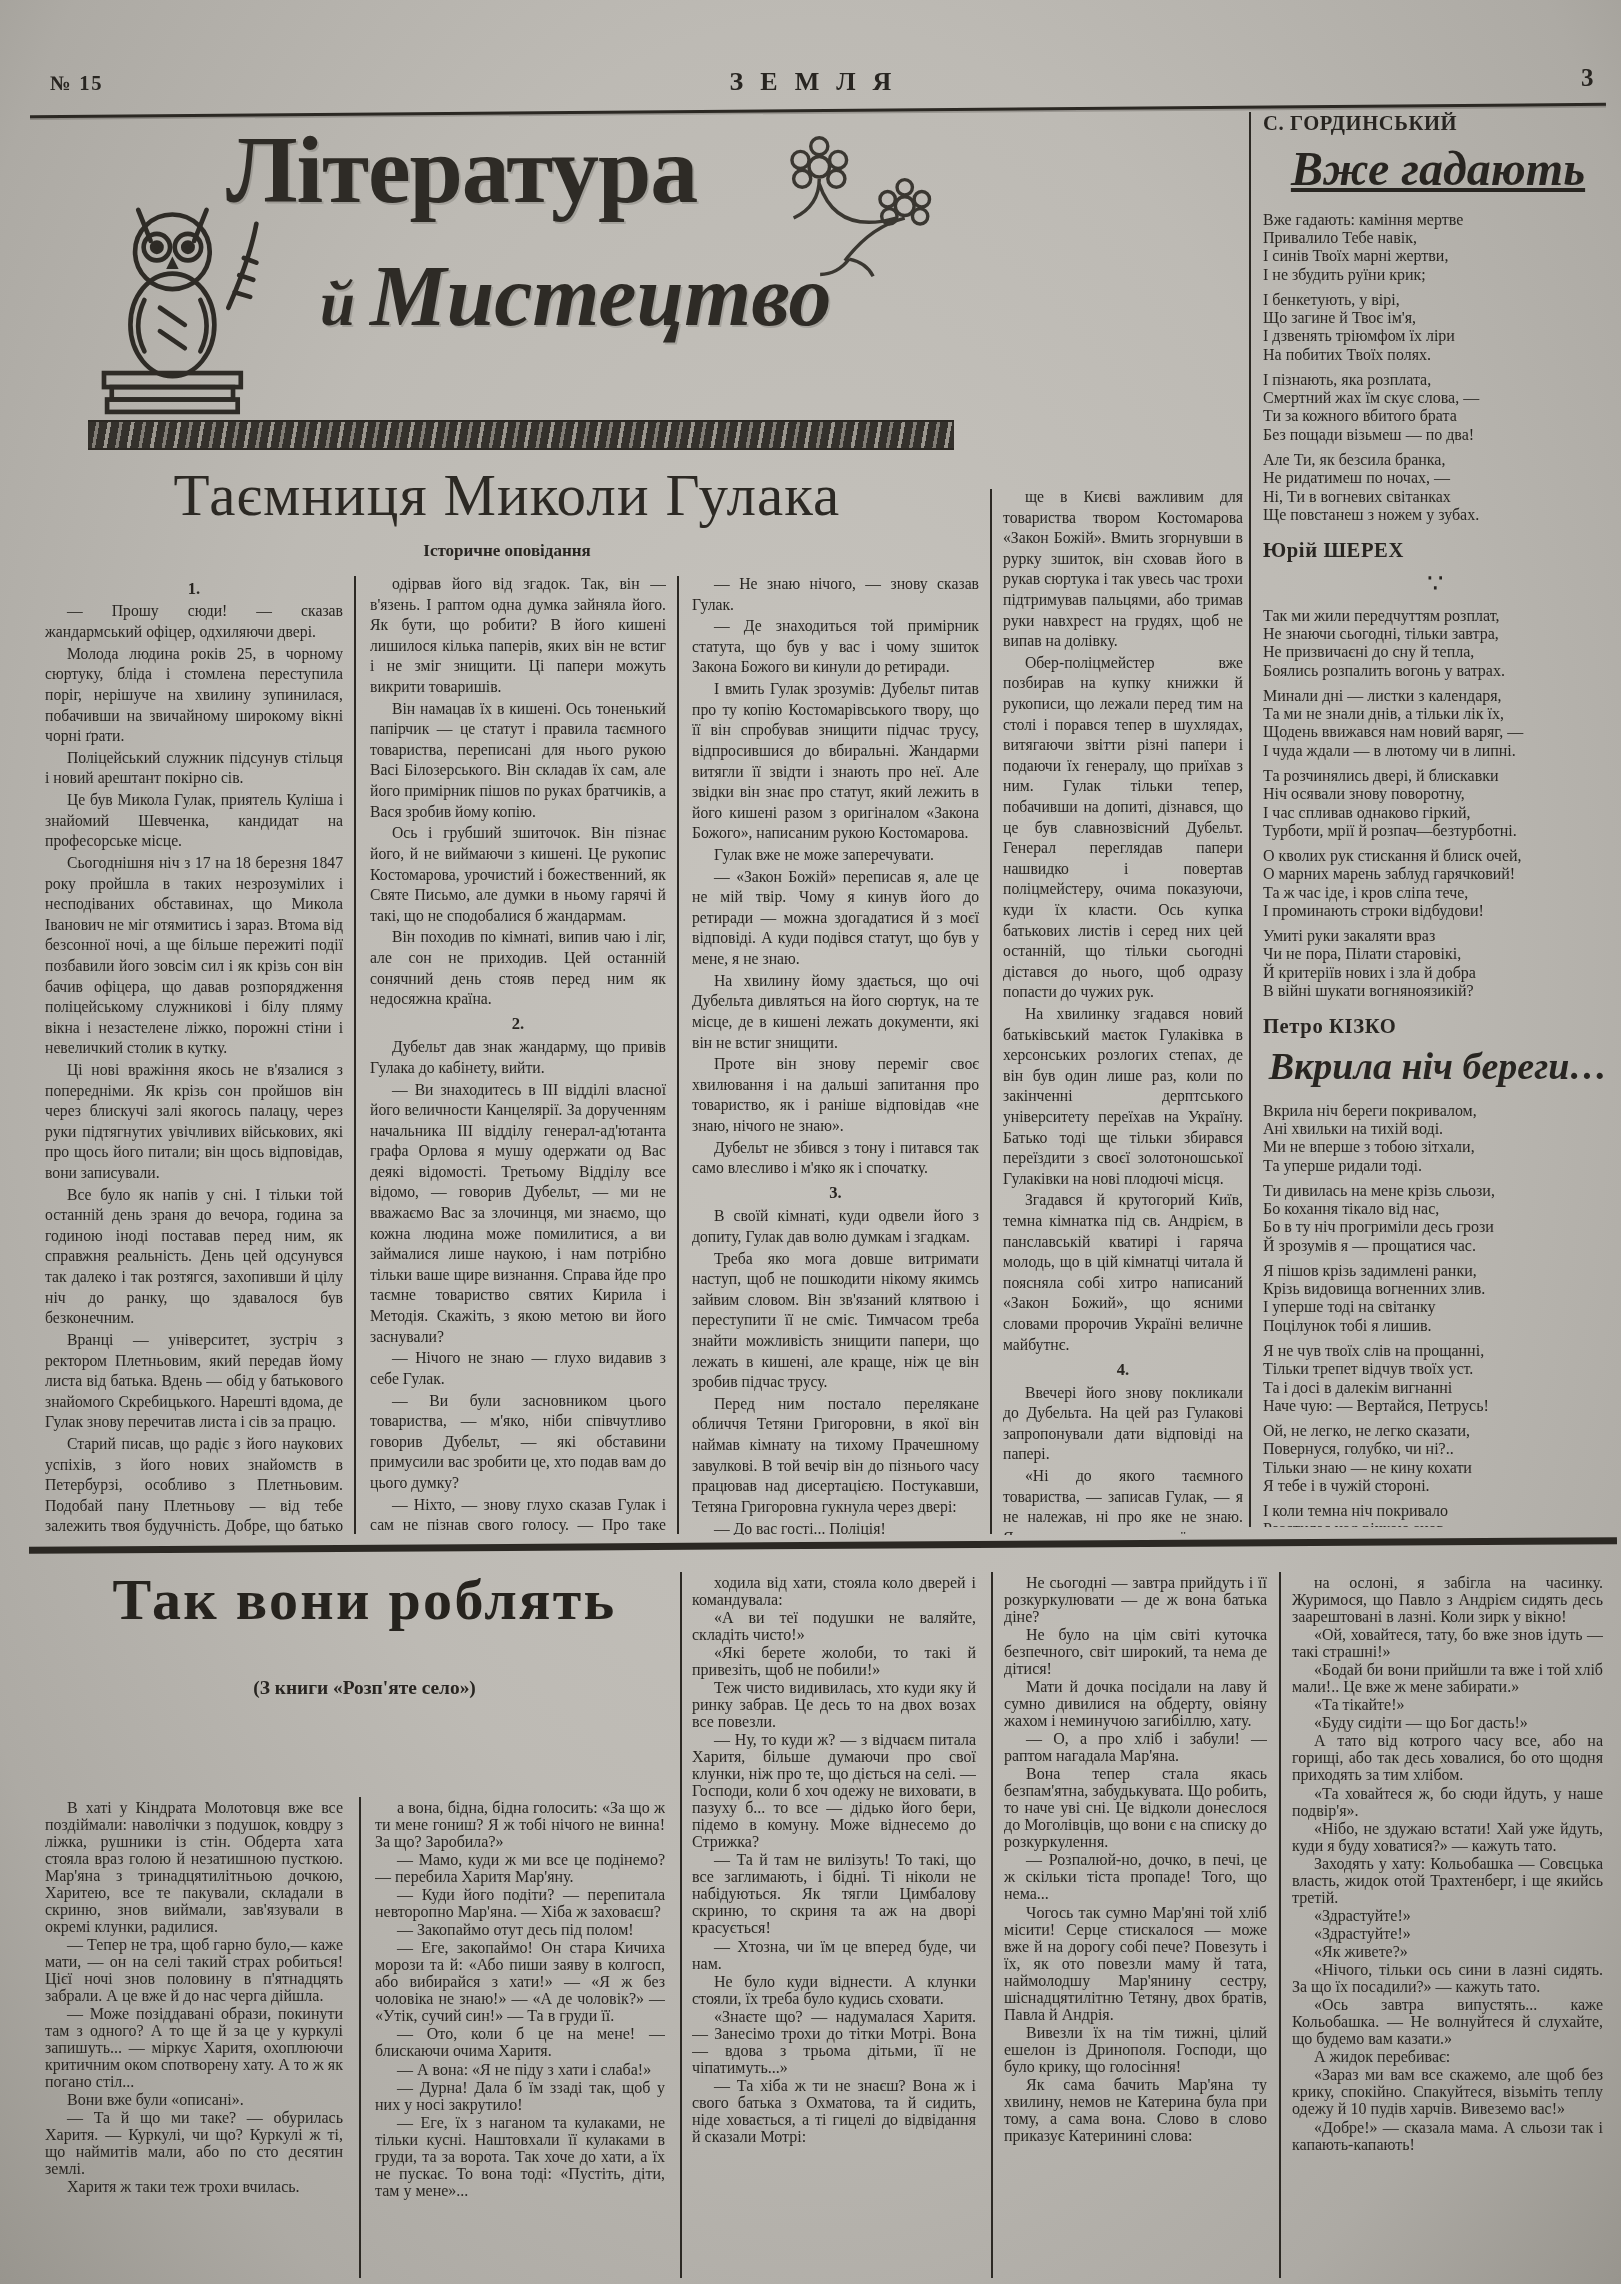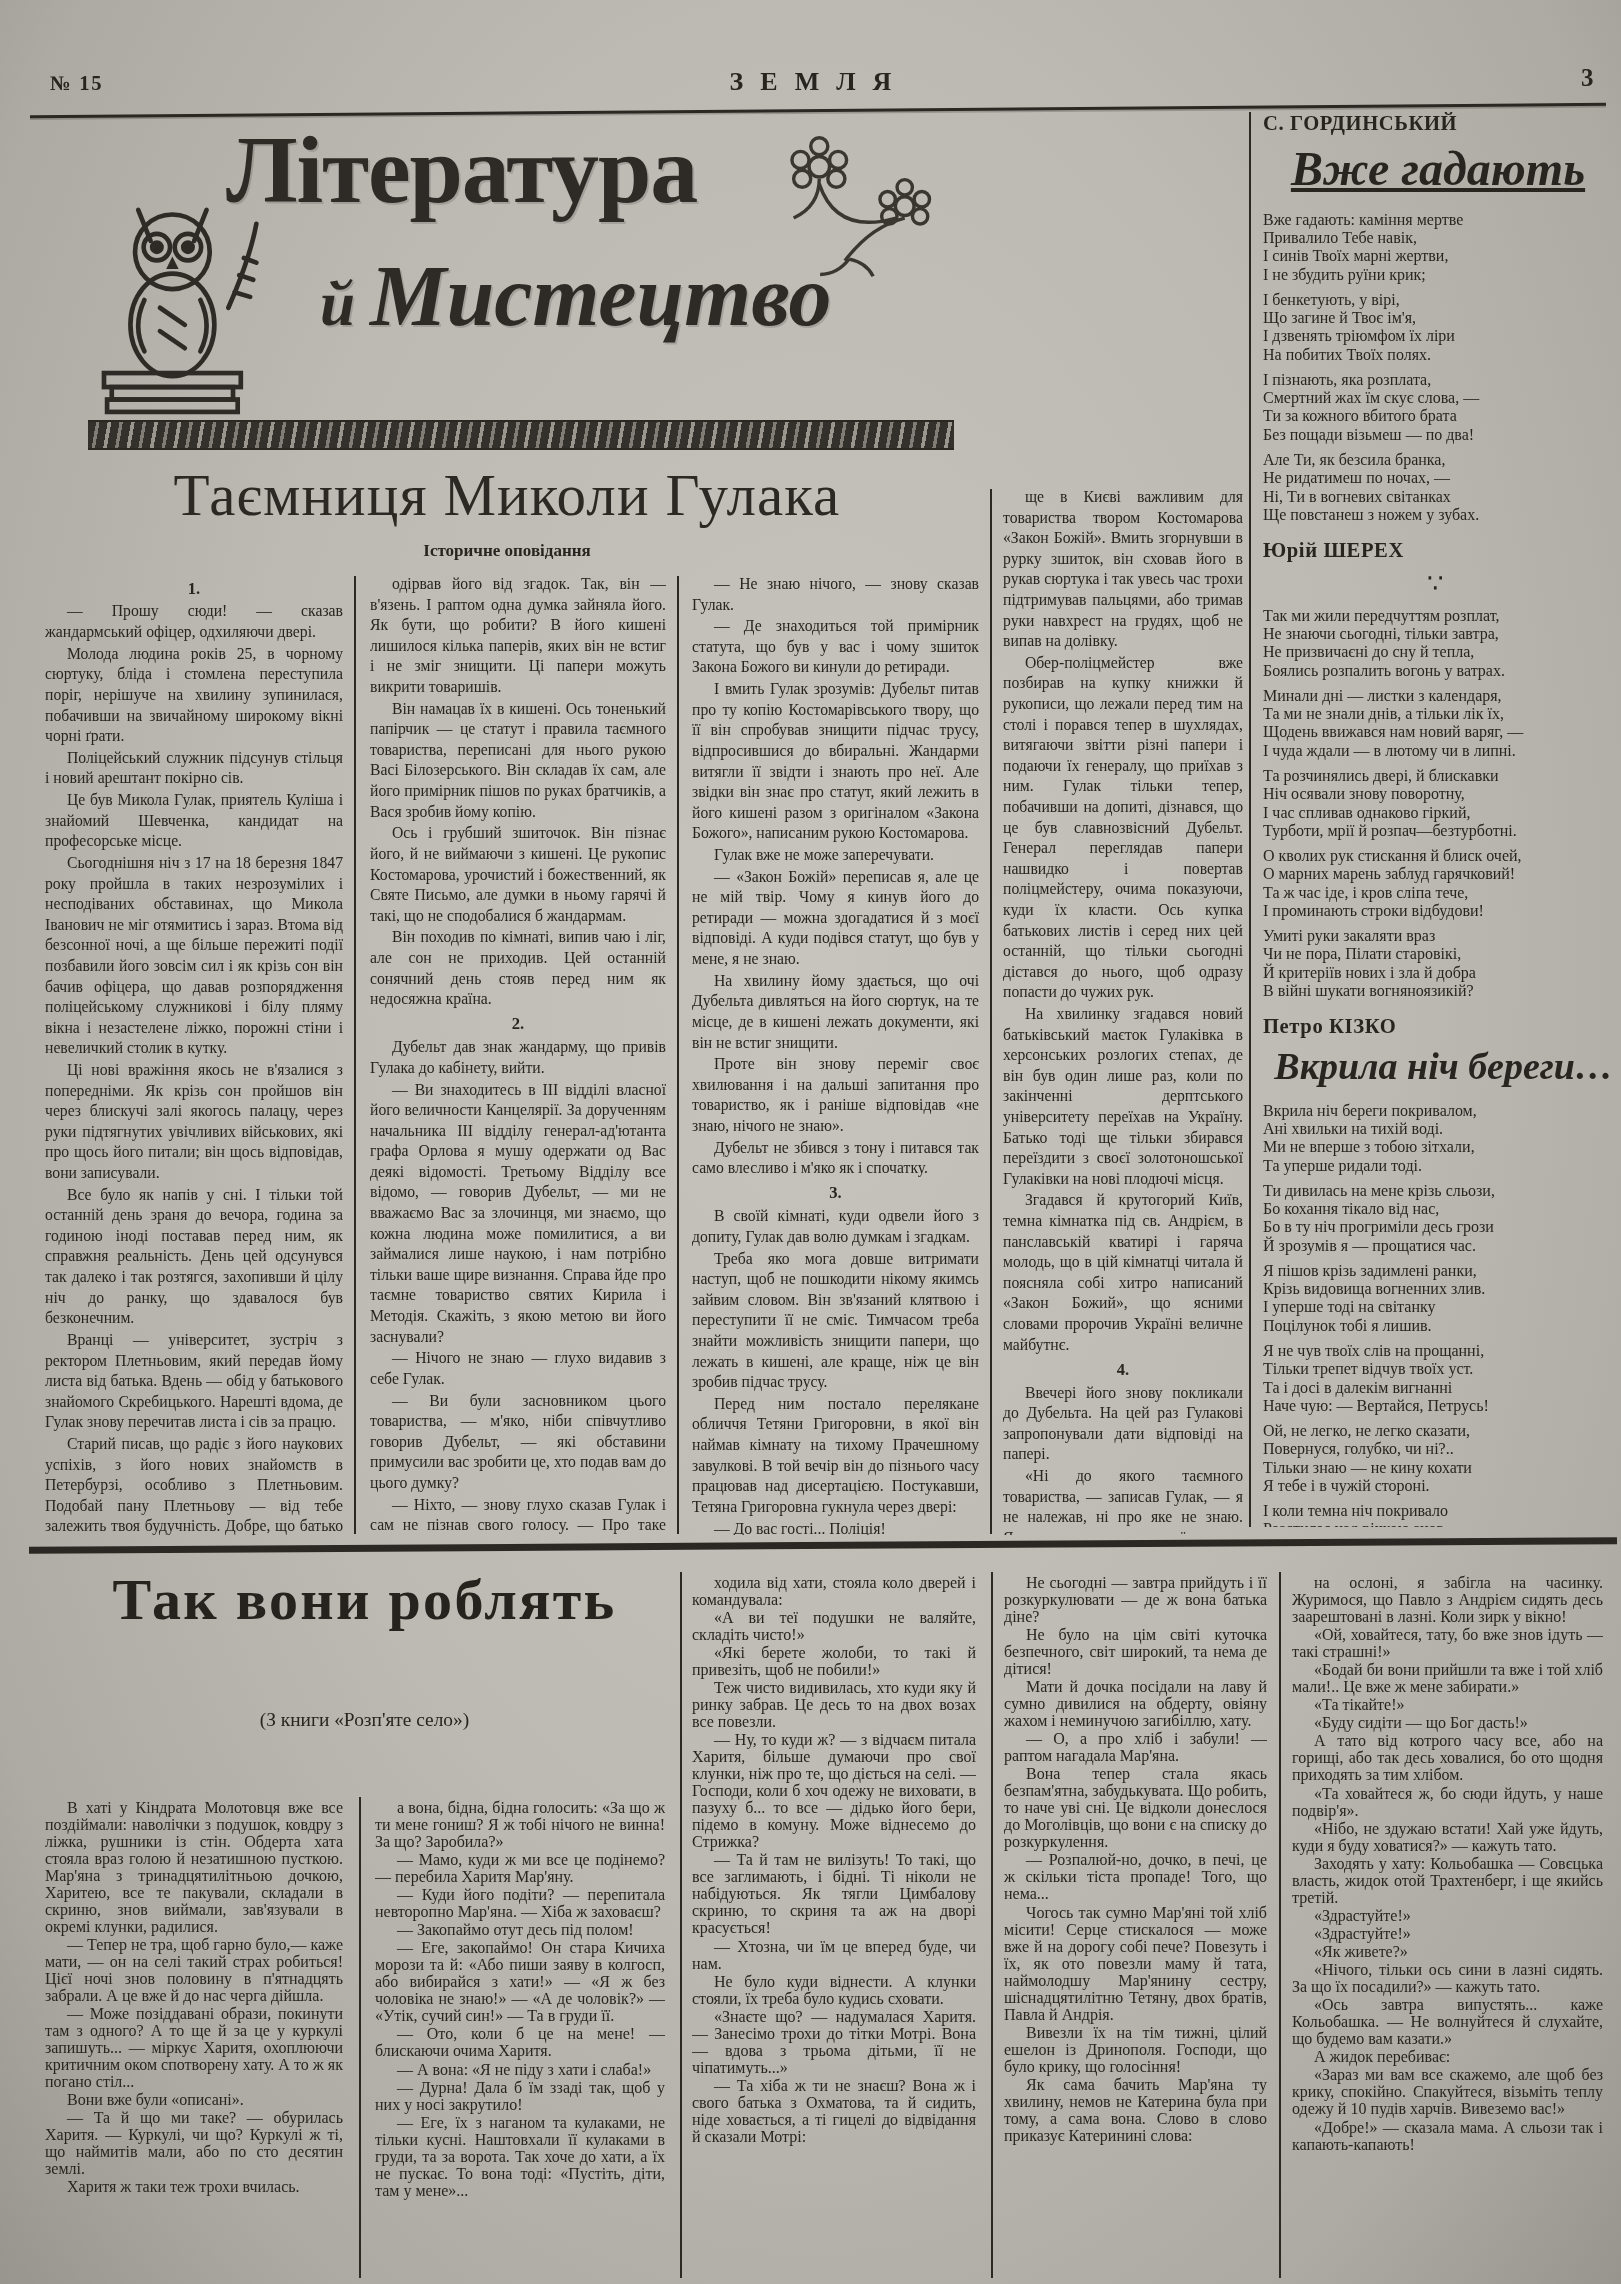--- a/index.html
+++ b/index.html
@@ -32,32 +32,32 @@
     font-size:17px;font-weight:bold;}
   .col{position:absolute;overflow:hidden;}
   .col p{margin:0 0 1.1px 0;text-indent:22px;text-align:justify;font-size:15.7px;line-height:20.6px;}
   .col p.secnum{text-indent:0;text-align:center;font-weight:bold;font-size:16.6px;margin:4.6px 0 2.3px;}
   .vrule{position:absolute;width:1.7px;background:#2c2924;}
   
   .poetry{position:absolute;left:1263px;top:112px;width:350px;height:1415px;overflow:hidden;}
   .poem{margin-bottom:15px;}
   .poem-author{font-size:20.6px;font-weight:bold;letter-spacing:0.6px;margin:0 0 5.7px 0;}
   .poem-title-lg{font-size:48px;font-weight:bold;font-style:italic;text-align:center;margin:3.4px 0 15px 0;text-decoration:underline;}
-  .poem-title-md{font-size:38px;font-weight:bold;font-style:italic;text-align:right;margin:2.3px 0 13.7px 0;}
+  .poem-title-md{font-size:38px;font-weight:bold;font-style:italic;text-align:center;margin:2.3px 0 13.7px 0;}
   .asterism{font-size:26px;text-align:center;letter-spacing:5.7px;margin:0 0 8px 0;}
   .stanza{margin-bottom:6.9px;}
   .pline{font-size:16px;line-height:18.3px;white-space:nowrap;}
   
   .divider{position:absolute;left:28.6px;top:1542px;width:1588px;height:6.9px;background:#2b2823;
     transform:rotate(-0.35deg);}
   
   .ba-title{position:absolute;left:63px;top:1566px;width:603px;text-align:center;
     font-size:58px;font-weight:bold;letter-spacing:2.3px;color:#26231e;}
   .ba-subtitle{position:absolute;left:63px;top:1677px;width:603px;text-align:center;
-    font-size:19.4px;font-weight:normal;margin-top:32px;}
+    font-size:19.4px;font-weight:bold;}
   .bottom .col p{font-size:16px;line-height:17px;}
 </style>
 </head>
 <body>
 
 <div class="page">
 
   <div class="hdr-issue">№ 15</div>
   <div class="hdr-title">ЗЕМЛЯ</div>
   <div class="hdr-page">3</div>

